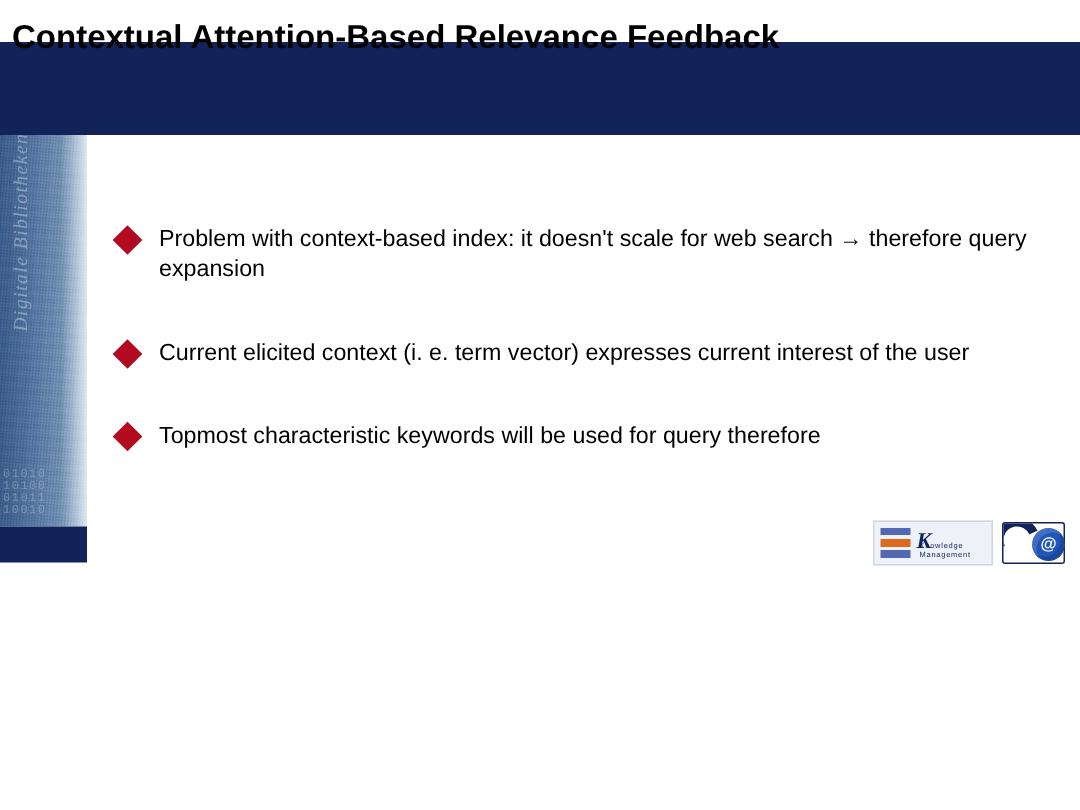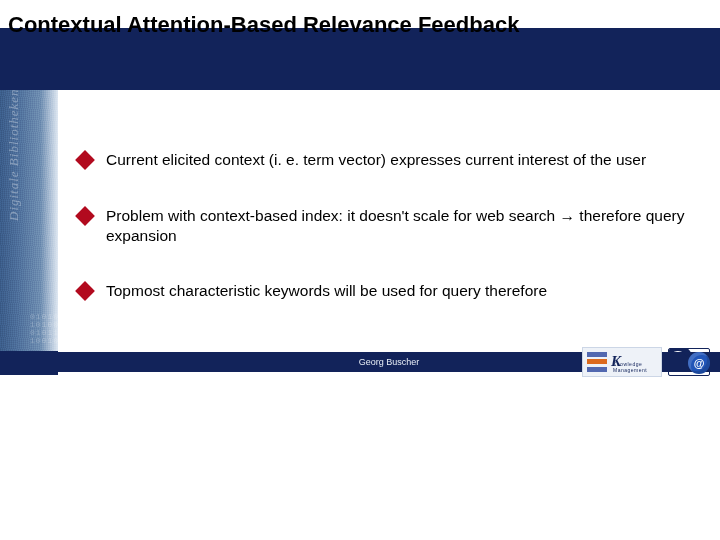--- a/index.html
+++ b/index.html
@@ -23,21 +23,20 @@
     position: absolute; inset: 0;
     background:
       repeating-linear-gradient(95deg, rgba(255,255,255,0.06) 0 1px, rgba(0,0,0,0.04) 1px 2px),
       repeating-linear-gradient(5deg, rgba(255,255,255,0.04) 0 1px, rgba(0,0,0,0.03) 1px 2px);
     mix-blend-mode: overlay;
   }
   .sidebar .binary {
     position: absolute; left: 2px; bottom: 6px; color: rgba(255,255,255,0.25);
     font-family: "Courier New", monospace; font-size: 8px; line-height: 8px; letter-spacing: 1px;
     white-space: pre;
-    margin-left: 28px;
   }
   .sidebar .vertical {
     position: absolute; left: 14px; top: 50%;
     transform: translateY(-50%) rotate(-90deg);
     transform-origin: left center;
     color: rgba(255,255,255,0.35);
     font-style: italic;
     font-family: Georgia, serif;
     font-size: 13px;
     letter-spacing: 1px;
@@ -120,35 +119,32 @@
     <div class="binary">01010
 10100
 01011
 10010</div>
   </div>
   <div class="sidebar-cap"></div>
 
   <div class="content">
     <div class="bullet-item">
       <div class="bullet-mark"></div>
-      <div>Current elicited context (i. e. term vector) expresses current interest of the user</div>
+      <div>Problem with context-based index: it doesn't scale for web search → therefore query expansion</div>
     </div>
     <div class="bullet-item">
       <div class="bullet-mark"></div>
-      <div>Problem with context-based index: it doesn't scale for web search → therefore query expansion</div>
+      <div>Current elicited context (i. e. term vector) expresses current interest of the user</div>
     </div>
     <div class="bullet-item">
       <div class="bullet-mark"></div>
       <div>Topmost characteristic keywords will be used for query therefore</div>
     </div>
   </div>
 
-  <div class="footer-bar">
-    <span class="footer-name">Georg Buscher</span>
-  </div>
 
   <div class="logo-wrap">
     <div class="logo-left">
       <div class="stripes"></div>
       <div class="k">K</div>
       <div class="mgmt">Knowledge Management</div>
     </div>
     <div class="logo-right">
       <div class="box">
         <div class="swoop"></div>

